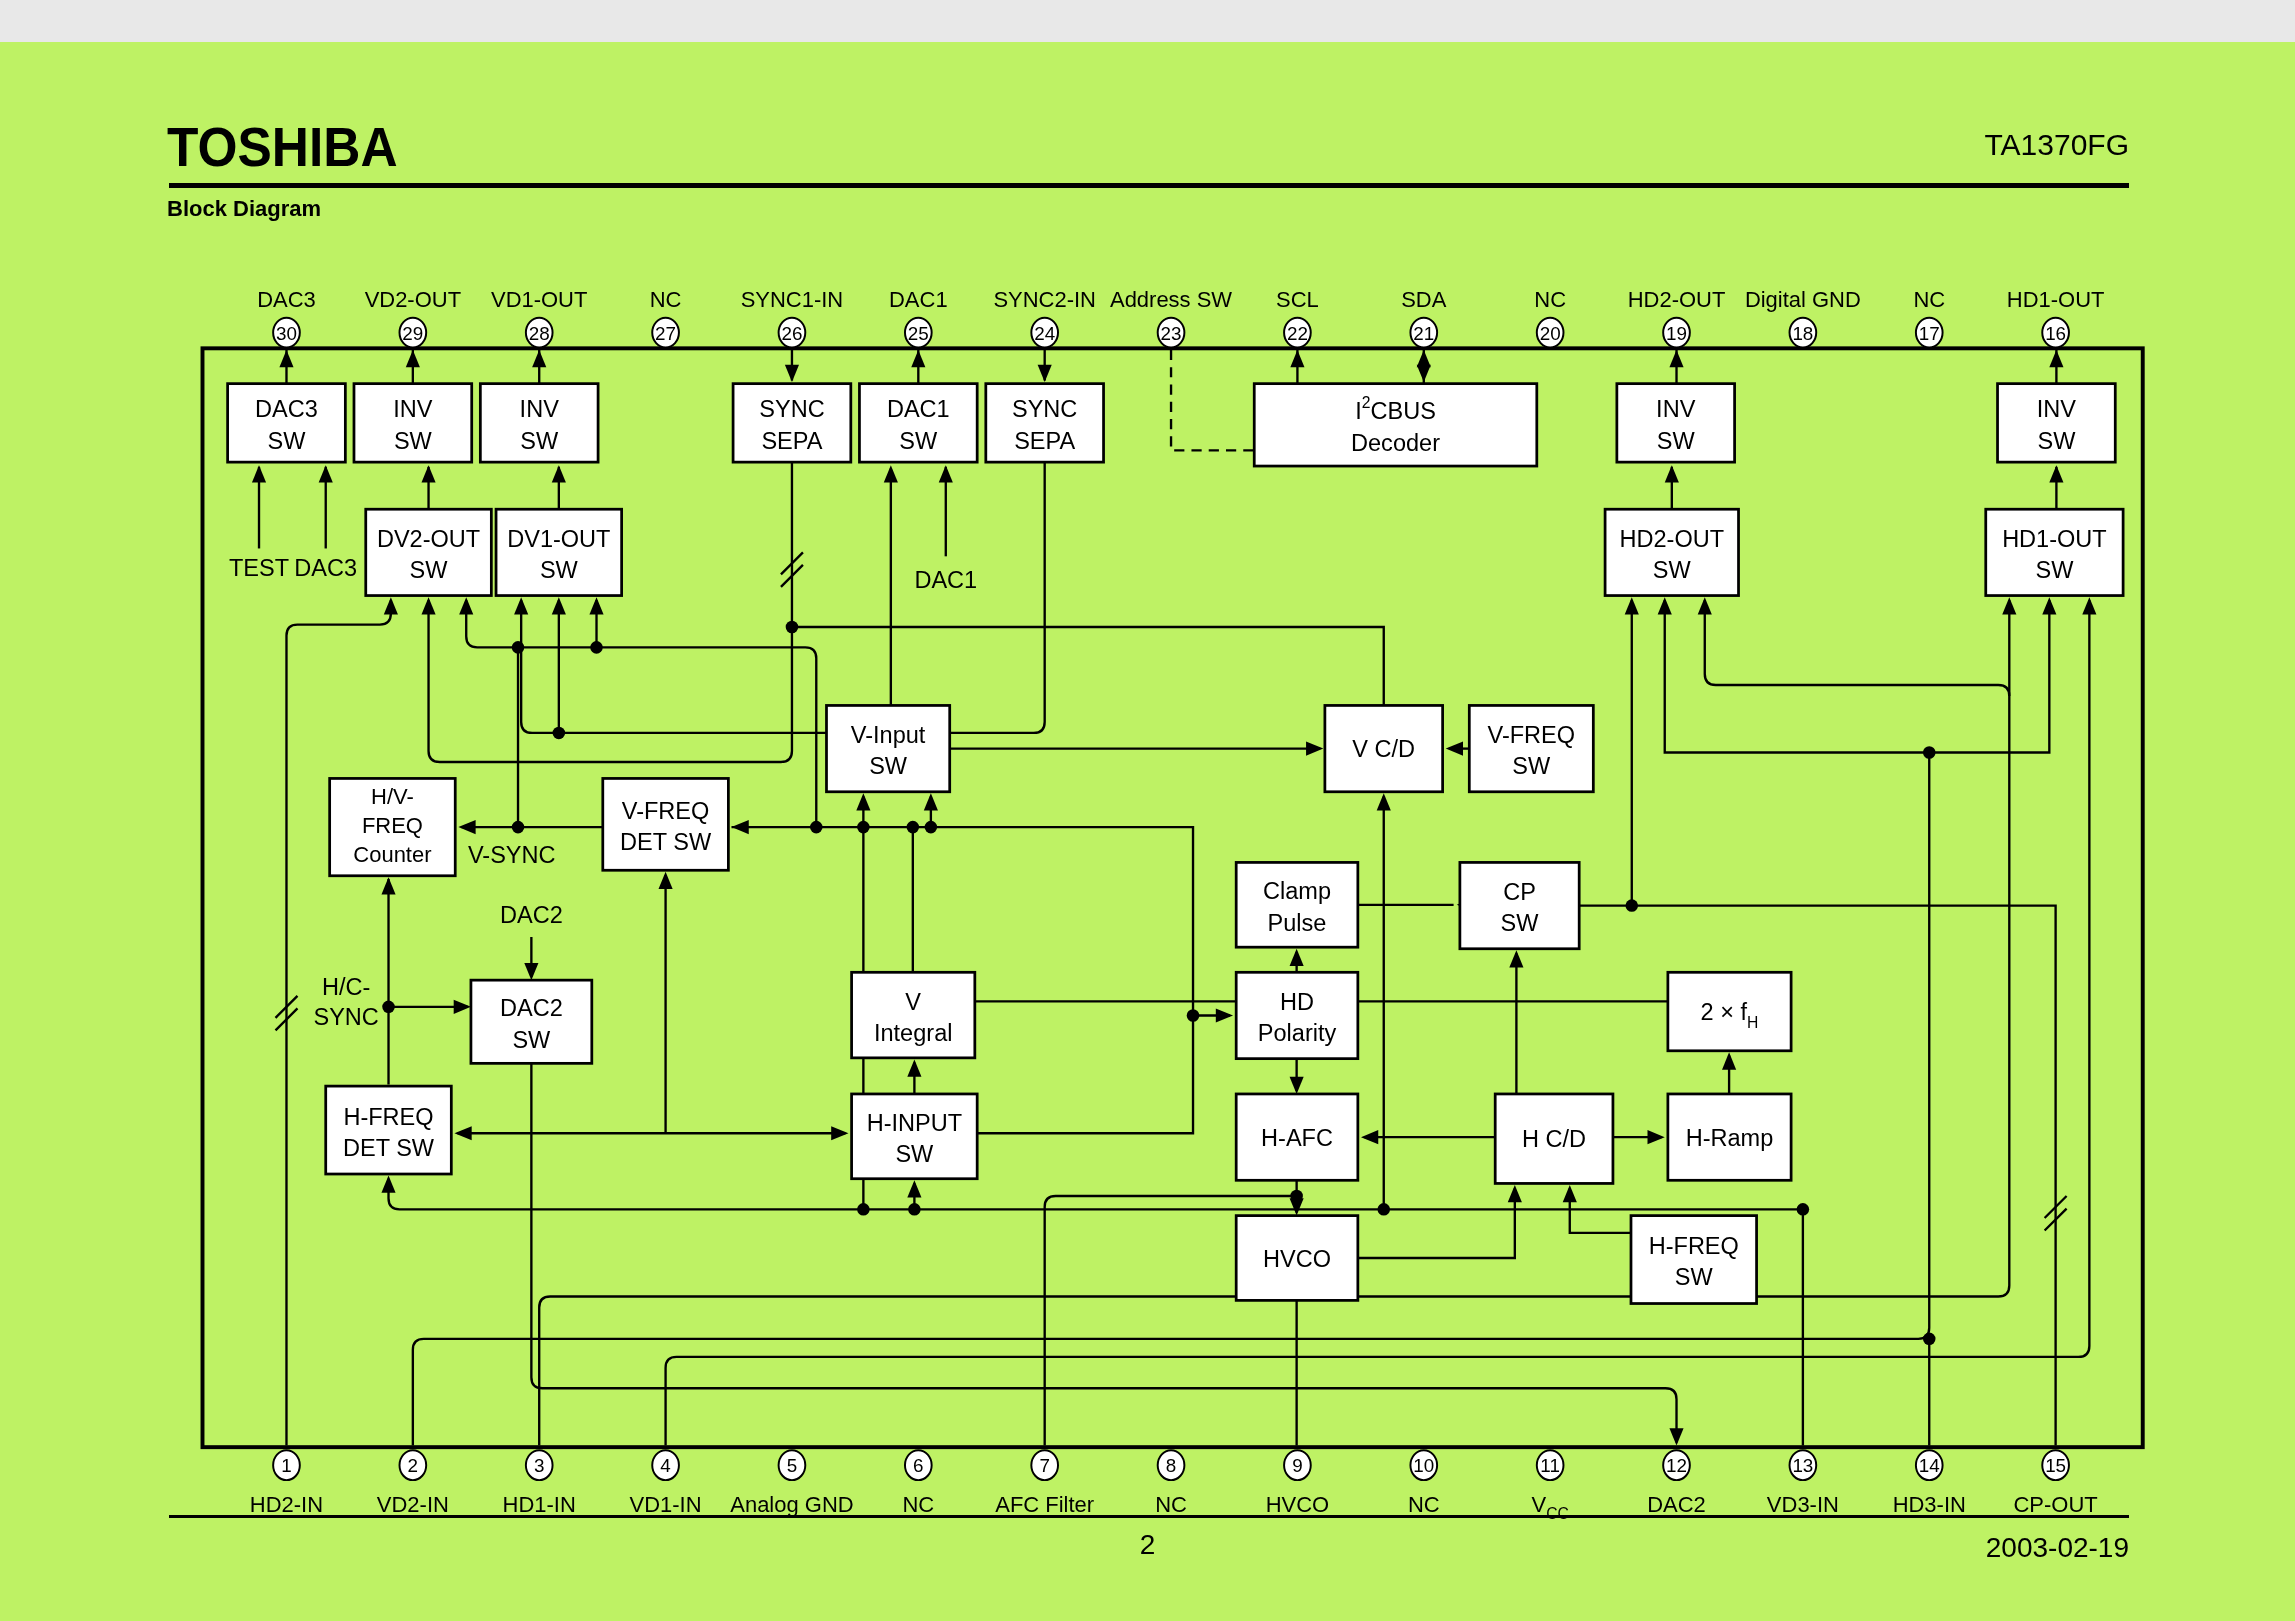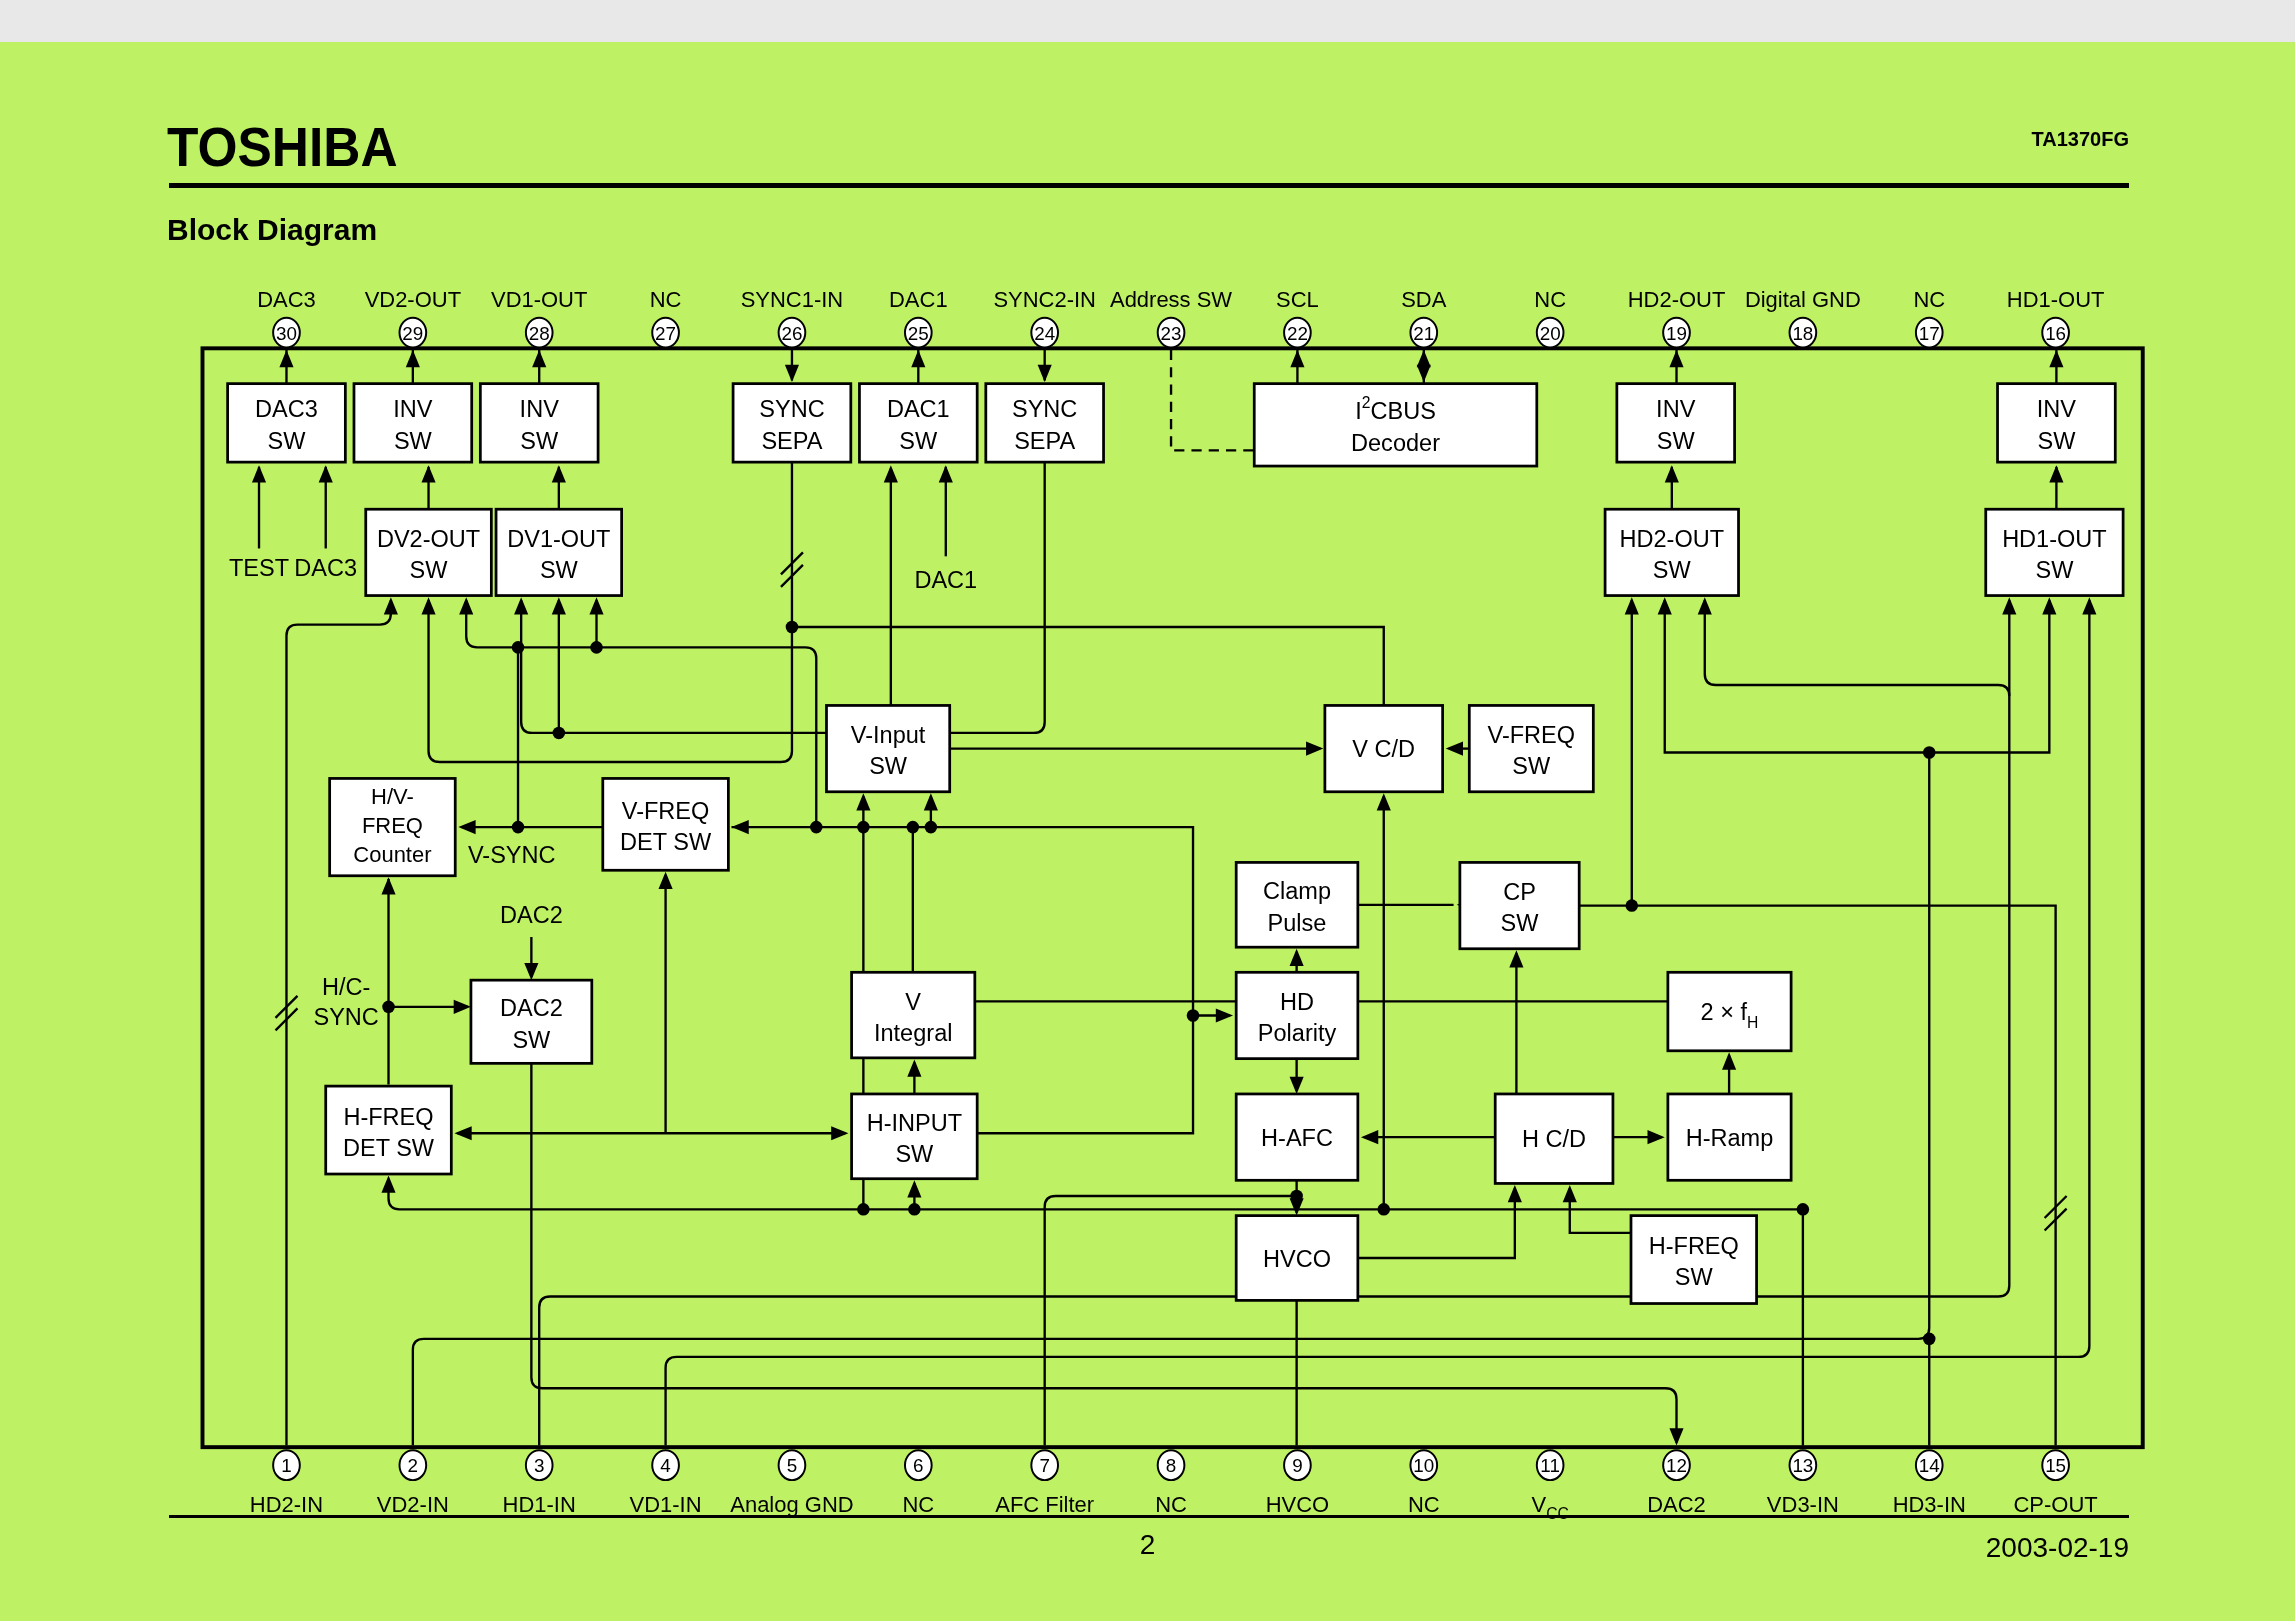--- a/index.html
+++ b/index.html
@@ -1,22 +1,22 @@
 <!DOCTYPE html>
 <html style="font-size:12.6px"><head>
 <meta charset="utf-8">
 <style>
   html,body{margin:0;padding:0;background:#e8e8e8;}
   .page{position:relative;width:2295px;height:1622px;background:#bef264;overflow:hidden;
         font-family:"Liberation Sans",sans-serif;color:#000;margin-top:42px;}
   .brand{position:absolute;left:167px;top:72px;font-size:49px;font-weight:900;
          letter-spacing:0px;transform:scale(1.05,1.15);transform-origin:left top;}
-  .part{position:absolute;right:166px;top:86px;font-size:20px;font-weight:bold;}
+  .part{position:absolute;right:166px;top:86px;font-size:30px;}
   .top-hr{position:absolute;left:169px;width:1960px;top:141px;height:4.7px;background:#000;}
-  .title{position:absolute;left:167px;top:171px;font-size:30px;font-weight:bold;}
+  .title{position:absolute;left:167px;top:154px;font-size:22px;font-weight:bold;}
   .foot-hr{position:absolute;left:169px;width:1960px;top:1473px;height:3.1px;background:#000;}
   .page-num{position:absolute;left:0;width:2295px;text-align:center;top:1487px;font-size:28px;}
   .date{position:absolute;right:166px;top:1490px;font-size:28px;text-align:center;}
   svg{position:absolute;left:0;top:0;}
   .wire{fill:none;stroke:#000;stroke-width:3;}
   .dashed{stroke-dasharray:13 9;}
   .block{fill:#fff;stroke:#000;stroke-width:3.5;}
   .rail{fill:none;stroke:#000;stroke-width:5;}
   .pc{fill:#fff;stroke:#000;stroke-width:2.5;}
   text{font-family:"Liberation Sans",sans-serif;fill:#000;}

